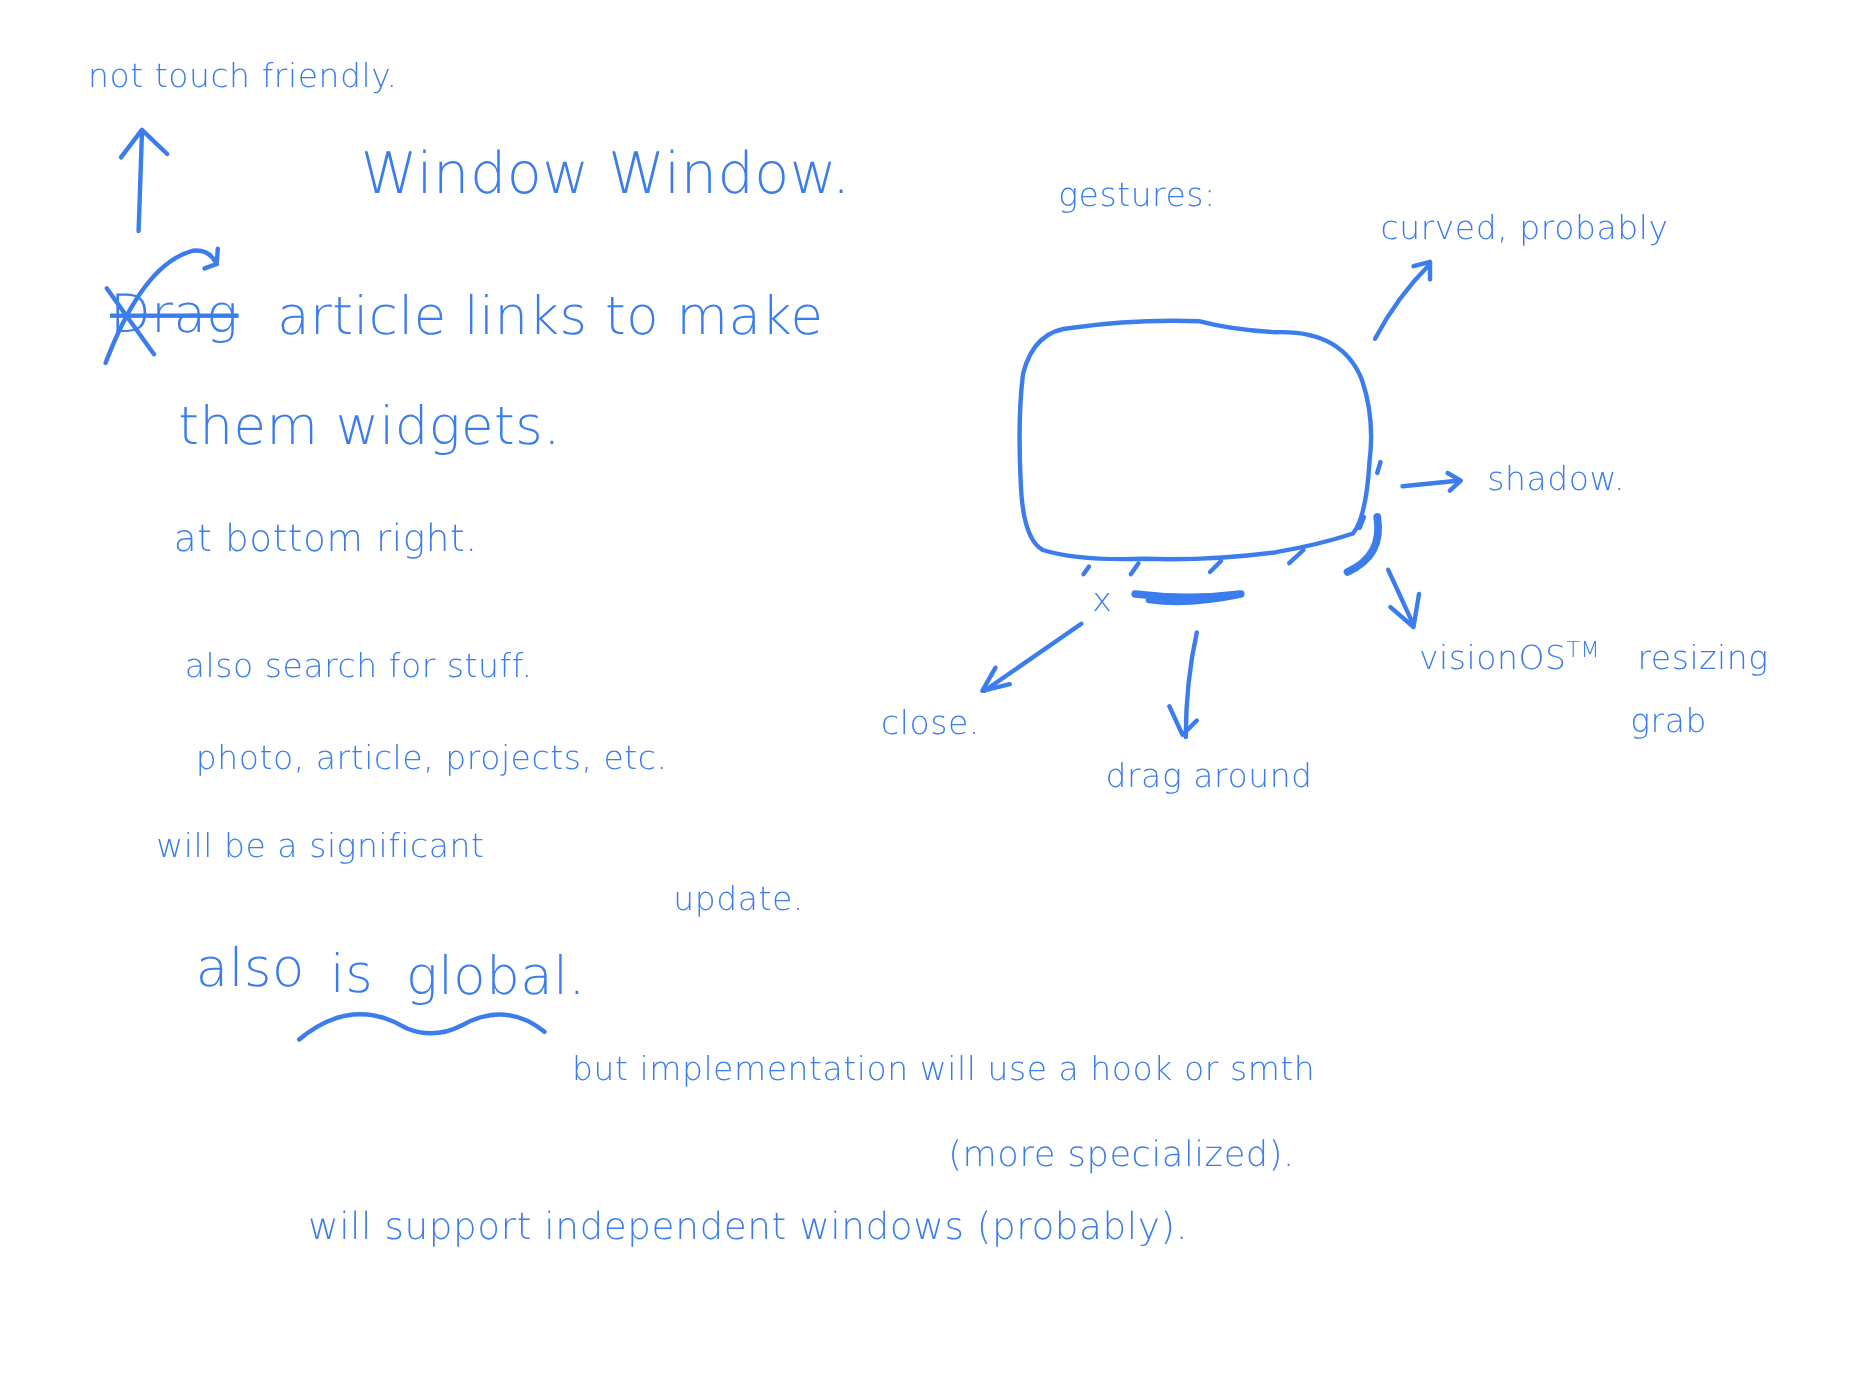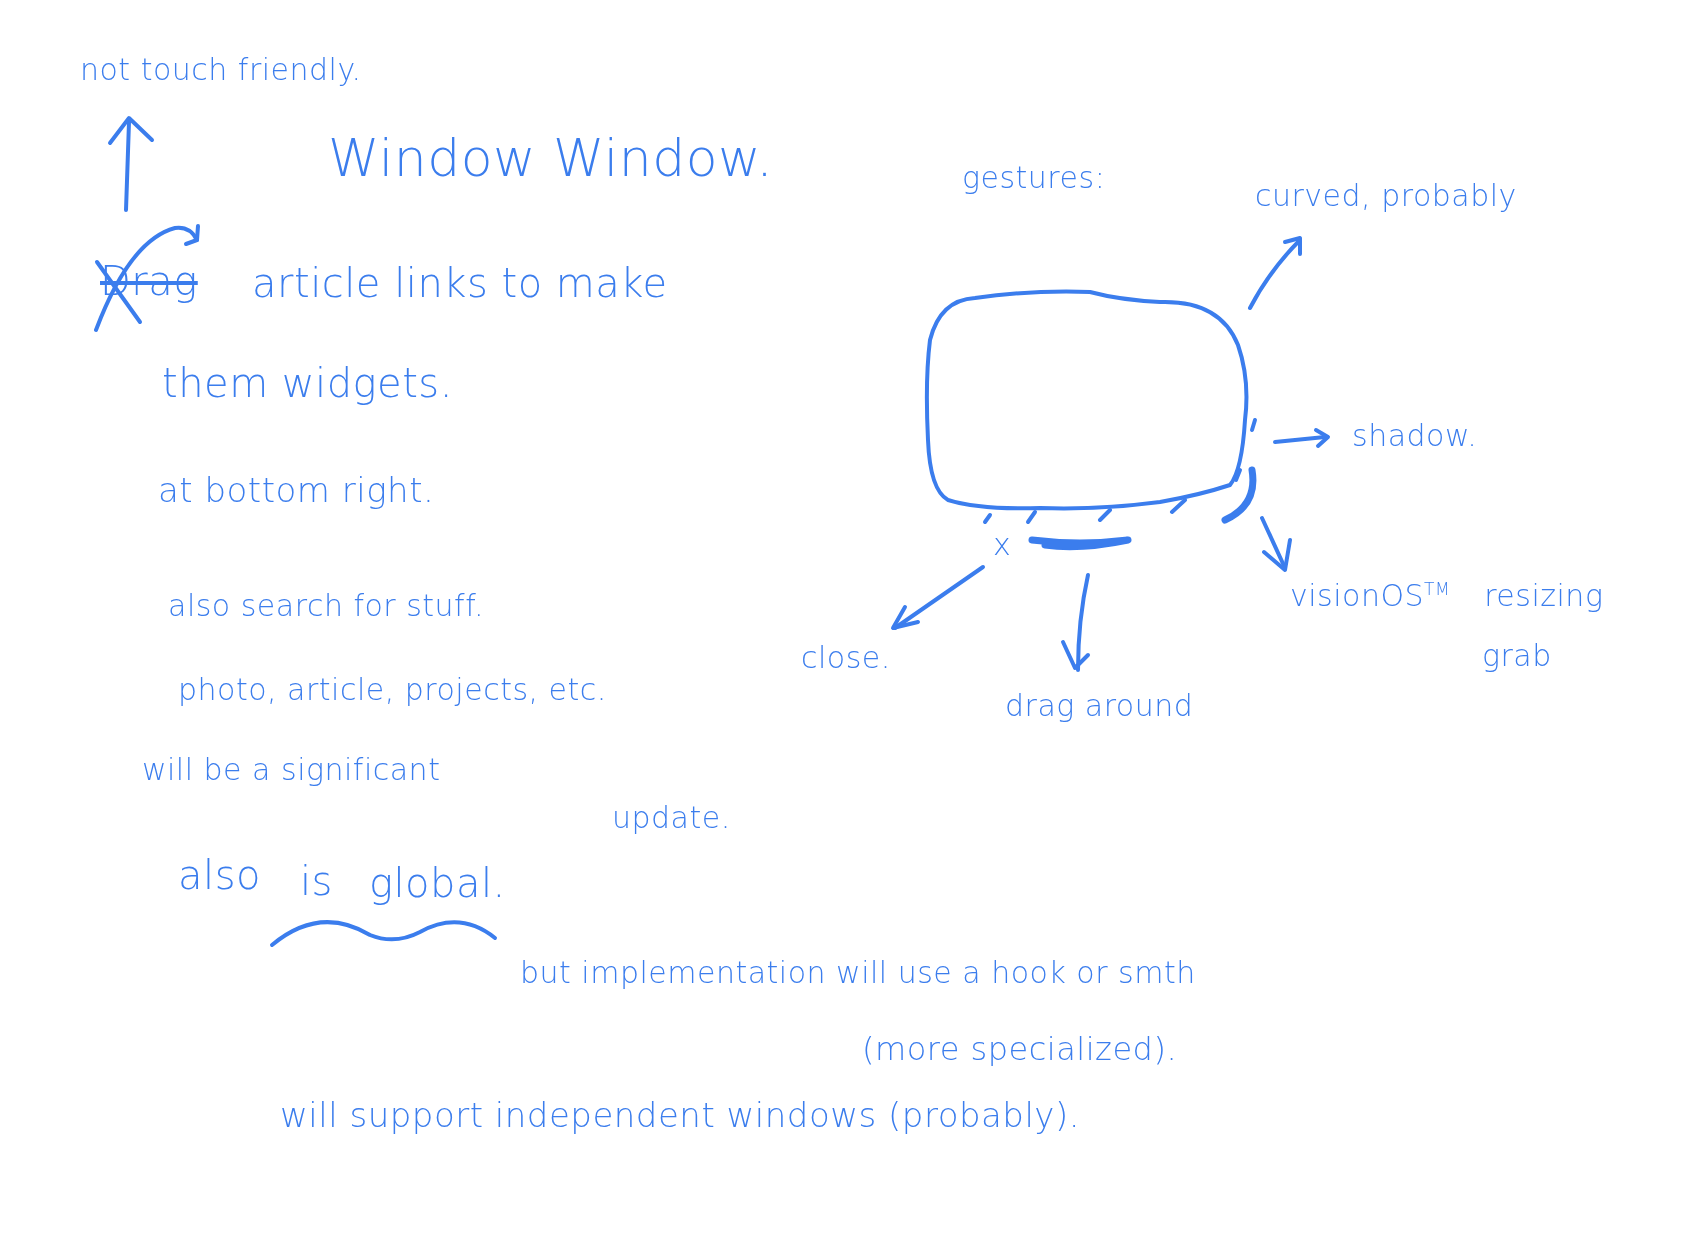--- a/index.html
+++ b/index.html
@@ -4,27 +4,27 @@
   <style>
     html, body { margin: 0; padding: 0; }
     body {
       width: 1690px; height: 1260px; background: #ffffff;
       position: relative; overflow: hidden;
       font-family: "DejaVu Sans", sans-serif;
     }
     .ink { color: #3b7ded; position: absolute; white-space: nowrap; font-family: "DejaVu Sans", sans-serif; font-weight: 300; letter-spacing: 0.5px; }
     .t-title { font-size: 52px; }
     .t-lg { font-size: 34px; }
-    .t-md { font-size: 40px; }
+    .t-md { font-size: 48px; }
     .t-sm { font-size: 30px; }
     .t-xs { font-size: 32px; }
     svg.layer { position: absolute; left: 0; top: 0; width: 1690px; height: 1260px; pointer-events: none; }
     .stroke { fill: none; stroke: #3b7ded; stroke-width: 4; stroke-linecap: round; stroke-linejoin: round; }
     .stroke-thick { fill: none; stroke: #3b7ded; stroke-width: 7; stroke-linecap: round; stroke-linejoin: round; }
-    sup.tm { font-size: 17px; vertical-align: super; }
+    sup.tm { font-size: 20px; vertical-align: super; }
   </style>
 </head>
 <body>
 
 <svg class="layer" viewBox="0 0 1690 1260">
 
   <g>
     <path class="stroke" d="M126 210 L129 122"></path>
     <path class="stroke" d="M110 143 L129 118 L152 140"></path>
   </g>
@@ -92,21 +92,21 @@
 <div class="ink t-sm" style="left:142px; top:752px;">will be a significant</div>
 <div class="ink t-sm" style="left:612px; top:800px;">update.</div>
 <div class="ink t-md" style="left:178px; top:852px;">also</div>
 <div class="ink t-md" style="left:300px; top:858px;">is</div>
 <div class="ink t-md" style="left:369px; top:860px;">global.</div>
 <div class="ink t-sm" style="left:520px; top:955px;">but implementation will use a hook or smth</div>
 <div class="ink t-xs" style="left:862px; top:1030px;">(more specialized).</div>
 <div class="ink t-lg" style="left:280px; top:1095px;">will support independent windows (probably).</div>
 
 <div class="ink t-sm" style="left:962px; top:160px;">gestures:</div>
-<div class="ink t-sm" style="left:1255px; top:178px;">curved, probably</div>
+<div class="ink t-sm" style="left:1255px; top:190px;">curved, probably</div>
 <div class="ink t-sm" style="left:1352px; top:418px;">shadow.</div>
 <div class="ink t-sm" style="left:1290px; top:578px;">
   <span>visionOS</span><sup class="tm">TM</sup>
   <span style="margin-left:24px;">resizing</span>
 </div>
 <div class="ink t-sm" style="left:1482px; top:638px;">grab</div>
 <div class="ink t-sm" style="left:785px; top:640px;margin-left:16px;">close.</div>
 <div class="ink t-sm" style="left:1005px; top:688px;">drag around</div>
 
 </body></html>

